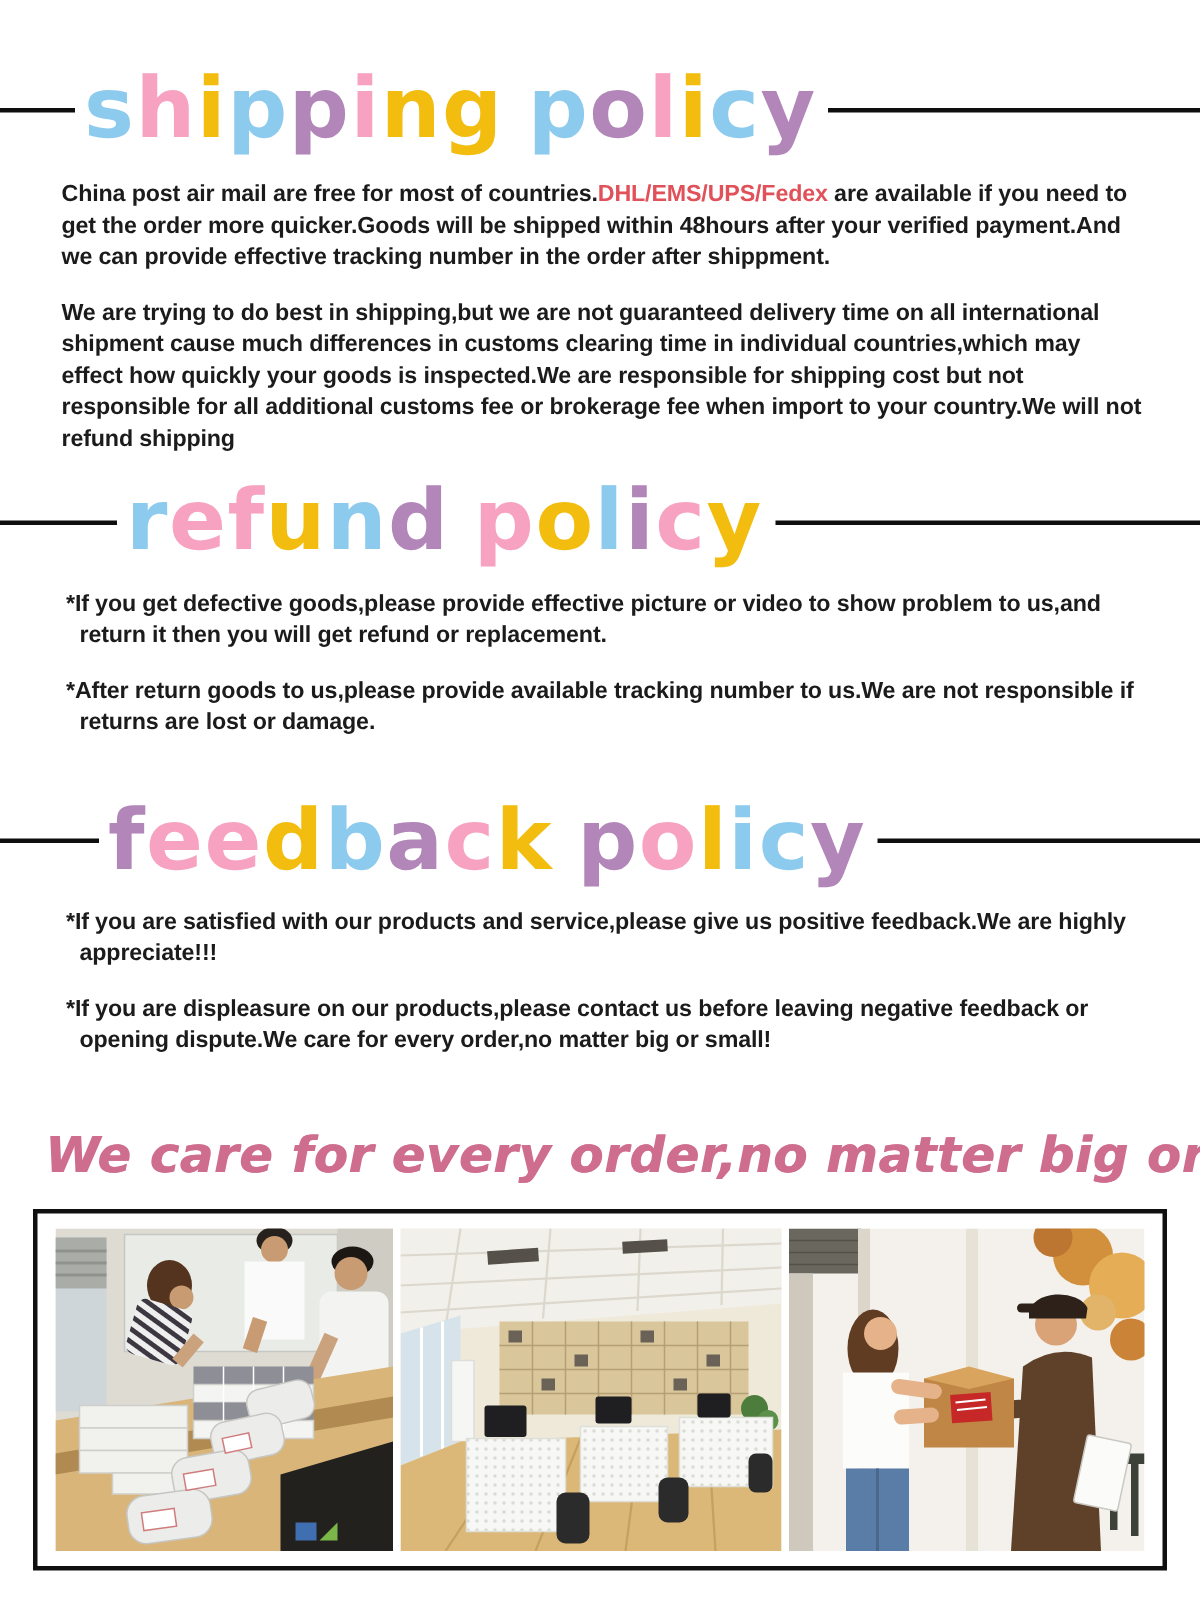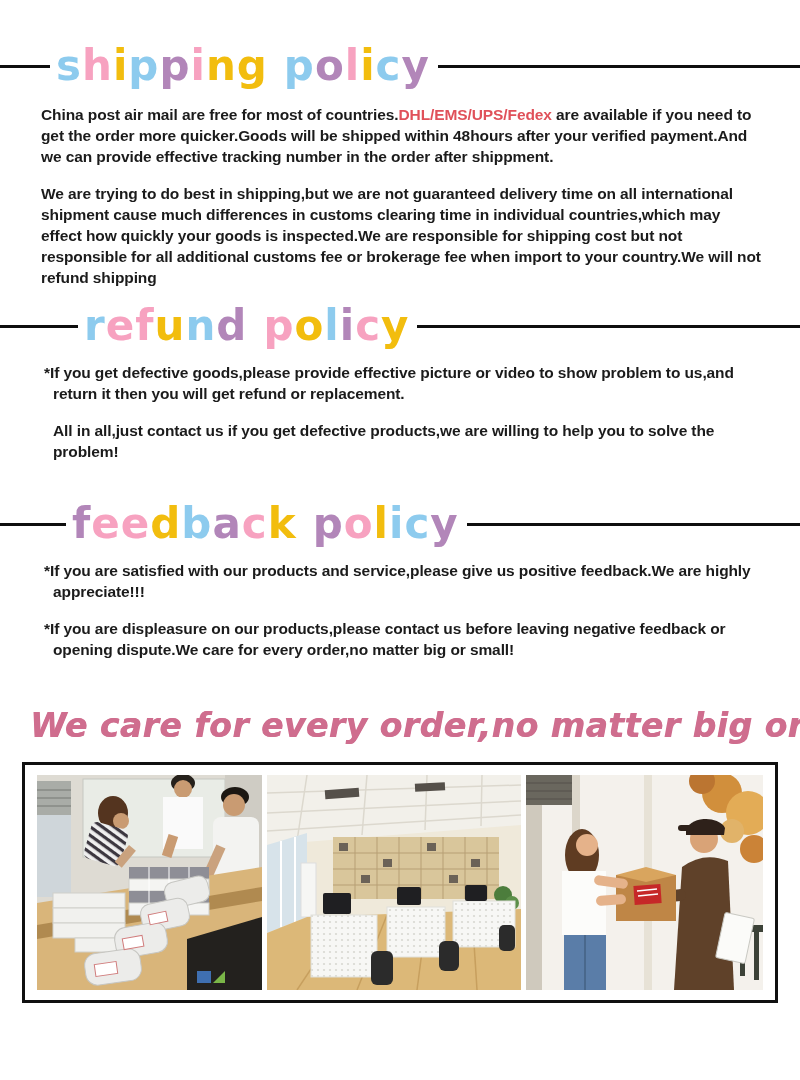--- a/index.html
+++ b/index.html
@@ -13,21 +13,21 @@
     overflow:hidden;
   }
   
   .heading-row{display:flex;align-items:center;}
   .rule{height:3px;background:#0e0e0e;}
   .rule.right{flex:1;}
   .policy-title{
     margin:0 8px 0 6px;
     font-family:"DejaVu Sans",sans-serif;
     font-weight:bold;
-    font-size:42px;
+    font-size:56px;
     line-height:1.05;
     letter-spacing:1px;
     white-space:nowrap;
   }
   .policy-title span{display:inline-block;}
   #shipping-heading{margin-top:44px;}
   #shipping-heading .rule.left{width:50px;}
   #refund-heading{}
   #refund-heading .rule.left{width:78px;}
   #feedback-heading{margin-top:40px;justify-content:center;}
@@ -88,21 +88,21 @@
       <p><span>We are trying to do best in shipping,but we are not guaranteed delivery time on all international shipment cause much differences in customs clearing time in individual countries,which may effect how quickly your goods is inspected.We are responsible for shipping cost but not responsible for all additional customs fee or brokerage fee when import to your country.We will not refund shipping</span></p>
     </div>
 
   <div class="heading-row" id="refund-heading">
     <span class="rule left"></span>
     <h2 class="policy-title"><span style="color: rgb(141, 203, 238);">r</span><span style="color: rgb(247, 162, 192);">e</span><span style="color: rgb(247, 162, 192);">f</span><span style="color: rgb(242, 189, 14);">u</span><span style="color: rgb(141, 203, 238);">n</span><span style="color: rgb(178, 134, 185);">d</span><span style="width: 16px;">&nbsp;</span><span style="color: rgb(247, 162, 192);">p</span><span style="color: rgb(242, 189, 14);">o</span><span style="color: rgb(141, 203, 238);">l</span><span style="color: rgb(178, 134, 185);">i</span><span style="color: rgb(247, 162, 192);">c</span><span style="color: rgb(242, 189, 14);">y</span></h2>
     <span class="rule right"></span>
   </div>
   <div class="policy-body hang">
       <p><span>*If you get defective goods,please provide effective picture or video to show problem to us,and  return it then you will get refund or replacement.</span></p>
-      <p class="no-star"><span>All in all,just contact us if you get defective products,we are willing to help you to solve the problem!</span></p>
+      <p><span>*After return goods to us,please provide available tracking number to us.We are not responsible if returns are lost or damage.</span></p>
     </div>
 
   <div class="heading-row" id="feedback-heading">
     <span class="rule left"></span>
     <h2 class="policy-title"><span style="color: rgb(178, 134, 185);">f</span><span style="color: rgb(247, 162, 192);">e</span><span style="color: rgb(247, 162, 192);">e</span><span style="color: rgb(242, 189, 14);">d</span><span style="color: rgb(141, 203, 238);">b</span><span style="color: rgb(178, 134, 185);">a</span><span style="color: rgb(247, 162, 192);">c</span><span style="color: rgb(242, 189, 14);">k</span><span style="width: 16px;">&nbsp;</span><span style="color: rgb(178, 134, 185);">p</span><span style="color: rgb(247, 162, 192);">o</span><span style="color: rgb(242, 189, 14);">l</span><span style="color: rgb(141, 203, 238);">i</span><span style="color: rgb(141, 203, 238);">c</span><span style="color: rgb(178, 134, 185);">y</span></h2>
     <span class="rule right"></span>
   </div>
   <div class="policy-body hang">
       <p><span>*If you are satisfied with our products and service,please give us positive feedback.We are highly appreciate!!!</span></p>
       <p><span>*If you are displeasure on our products,please contact us before leaving negative feedback or opening dispute.We care for every order,no matter big or small!</span></p>

